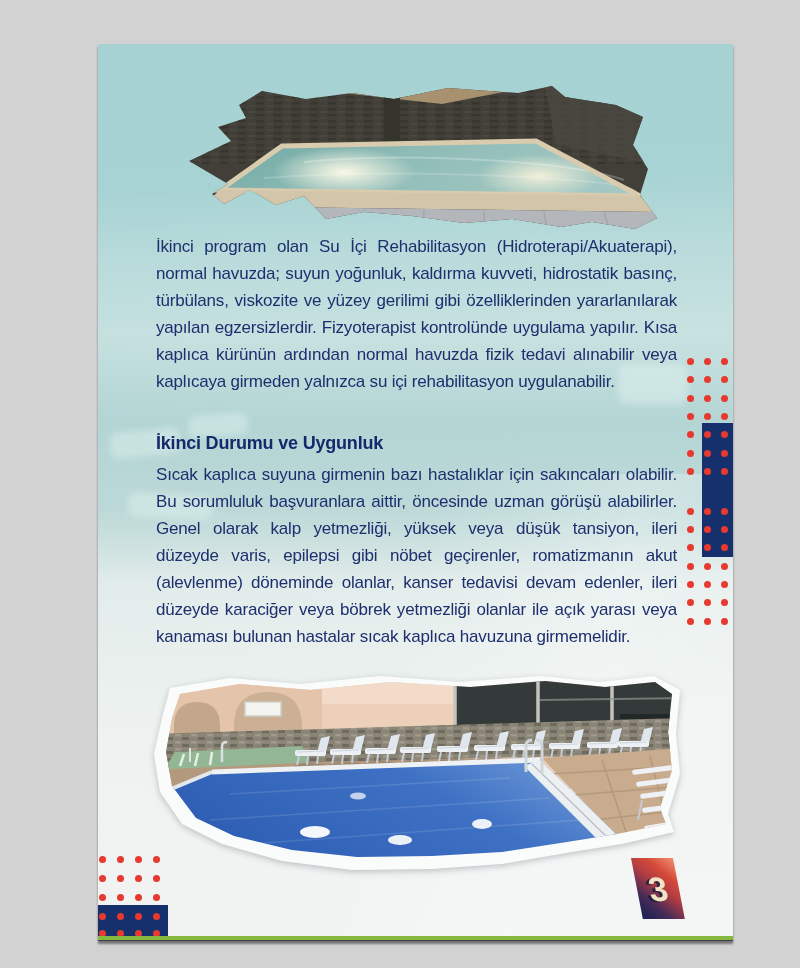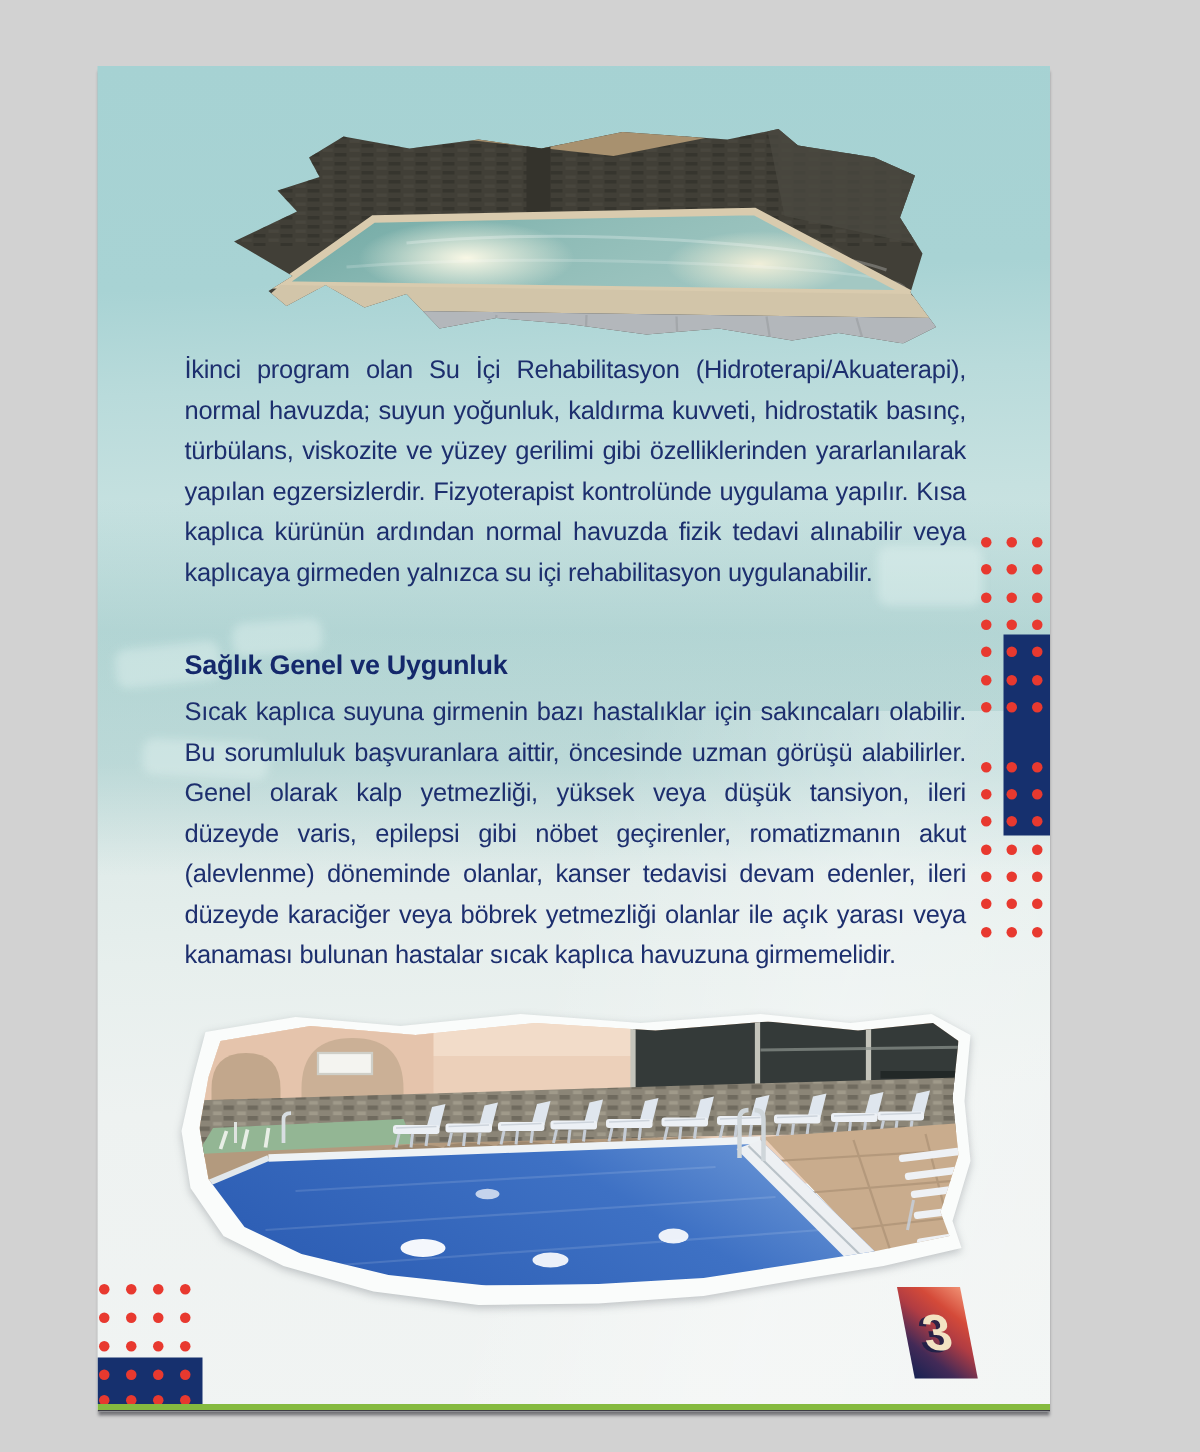--- a/index.html
+++ b/index.html
@@ -7,21 +7,21 @@
     --navy:#16306e;
     --text-navy:#1d2f6e;
     --green-line:#85ba3f;
     --teal:#a6d2d3;
     --outer-bg:#d2d2d2;
   }
   *{margin:0;padding:0;box-sizing:border-box;}
   body{font-family:"Liberation Sans","DejaVu Sans",sans-serif;background:var(--outer-bg);}
   .stage{position:relative;width:800px;height:968px;background:var(--outer-bg);overflow:hidden;}
   .page{
-    position:absolute;left:65px;top:44px;width:635px;height:897px;overflow:hidden;
+    position:absolute;left:98px;top:44px;width:635px;height:897px;overflow:hidden;
     background:linear-gradient(178deg,#a6d2d3 0px,#a8d3d4 150px,#b9dbdb 220px,#c6e1e0 300px,
       #d2e6e4 400px,#ddeae8 500px,#e7efed 600px,#eef2f1 700px,#f1f4f3 100%);
     box-shadow:0 3px 2px rgba(40,40,48,.55);
   }
   
   .watermark-band{position:absolute;left:0;top:290px;width:635px;height:250px;
     background:linear-gradient(180deg,rgba(122,183,183,0) 0%,rgba(110,175,176,.30) 35%,rgba(110,175,176,.28) 70%,rgba(122,183,183,0) 100%);}
   .wm-blob{position:absolute;background:rgba(235,247,245,.38);border-radius:8px;filter:blur(3px);}
   .light-wash{position:absolute;left:0;top:430px;width:635px;height:467px;
     background:linear-gradient(105deg,rgba(255,255,255,0) 45%,rgba(255,255,255,.30) 72%,rgba(255,255,255,.15) 100%);}
@@ -110,21 +110,21 @@
             <line x1="240" y1="126" x2="239" y2="152"></line>
           <line x1="300" y1="127" x2="301" y2="152"></line>
             <line x1="360" y1="127" x2="364" y2="152"></line>
           <line x1="420" y1="128" x2="427" y2="152"></line>
         </g>
       </g>
     </svg>
 
     <p class="body-text p1">İkinci program olan Su İçi Rehabilitasyon (Hidroterapi/Akuaterapi), normal havuzda; suyun yoğunluk, kaldırma kuvveti, hidrostatik basınç, türbülans, viskozite ve yüzey gerilimi gibi özelliklerinden yararlanılarak yapılan egzersizlerdir. Fizyoterapist kontrolünde uygulama yapılır. Kısa kaplıca kürünün ardından normal havuzda fizik tedavi alınabilir veya kaplıcaya girmeden yalnızca su içi rehabilitasyon uygulanabilir.</p>
 
-    <h2 class="section-heading">Sağlık Genel ve Uygunluk</h2>
+    <h2 class="section-heading">İkinci Durumu ve Uygunluk</h2>
     <p class="body-text p2">Sıcak kaplıca suyuna girmenin bazı hastalıklar için sakıncaları olabilir. Bu sorumluluk başvuranlara aittir, öncesinde uzman görüşü alabilirler. Genel olarak kalp yetmezliği, yüksek veya düşük tansiyon, ileri düzeyde varis, epilepsi gibi nöbet geçirenler, romatizmanın akut (alevlenme) döneminde olanlar, kanser tedavisi devam edenler, ileri düzeyde karaciğer veya böbrek yetmezliği olanlar ile açık yarası veya kanaması bulunan hastalar sıcak kaplıca havuzuna girmemelidir.</p>
 
     <svg class="photo" style="left:52px;top:630px;filter:drop-shadow(0 2px 3px rgba(30,40,50,.25));" width="534" height="200" viewBox="0 0 534 200" role="img" aria-label="indoor-pool-with-white-loungers-photo">
       <defs>
         <clipPath id="tear2">
           <polygon points="30,20 90,10 160,16 240,8 320,13 395,7 455,13 505,8 522,20 518,58 522,96 510,134 516,150 467,160 417,168 352,178 282,182 207,183 142,176 84,162 46,144 22,112 16,78 22,44"></polygon>
         </clipPath>
         <linearGradient id="poolblue" x1="0" y1="0.4" x2="1" y2="0">
           <stop offset="0" stop-color="#2e5fb5"></stop>
             <stop offset="0.55" stop-color="#3e71c4"></stop>

